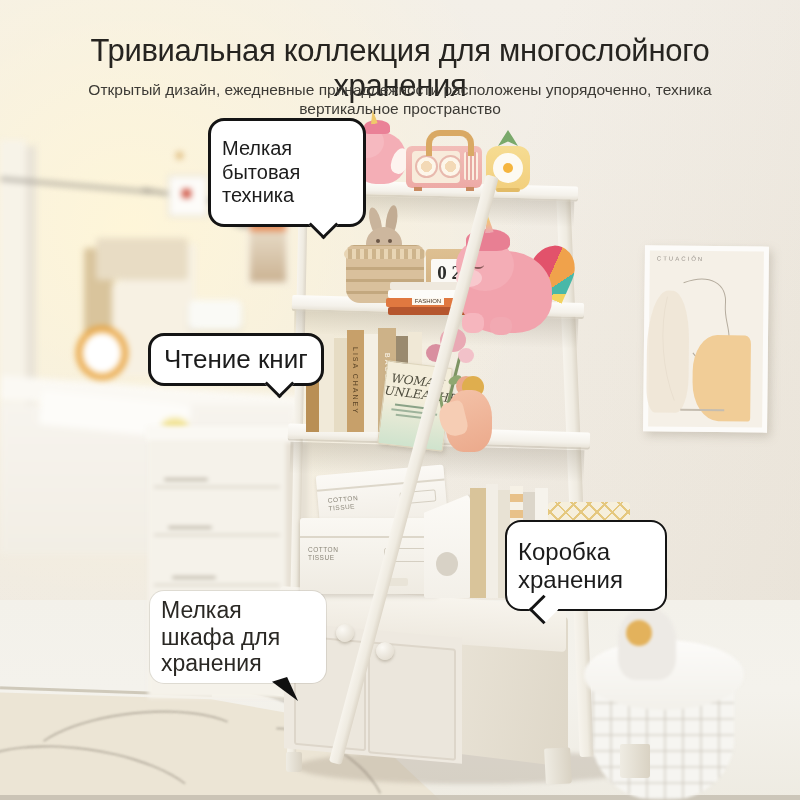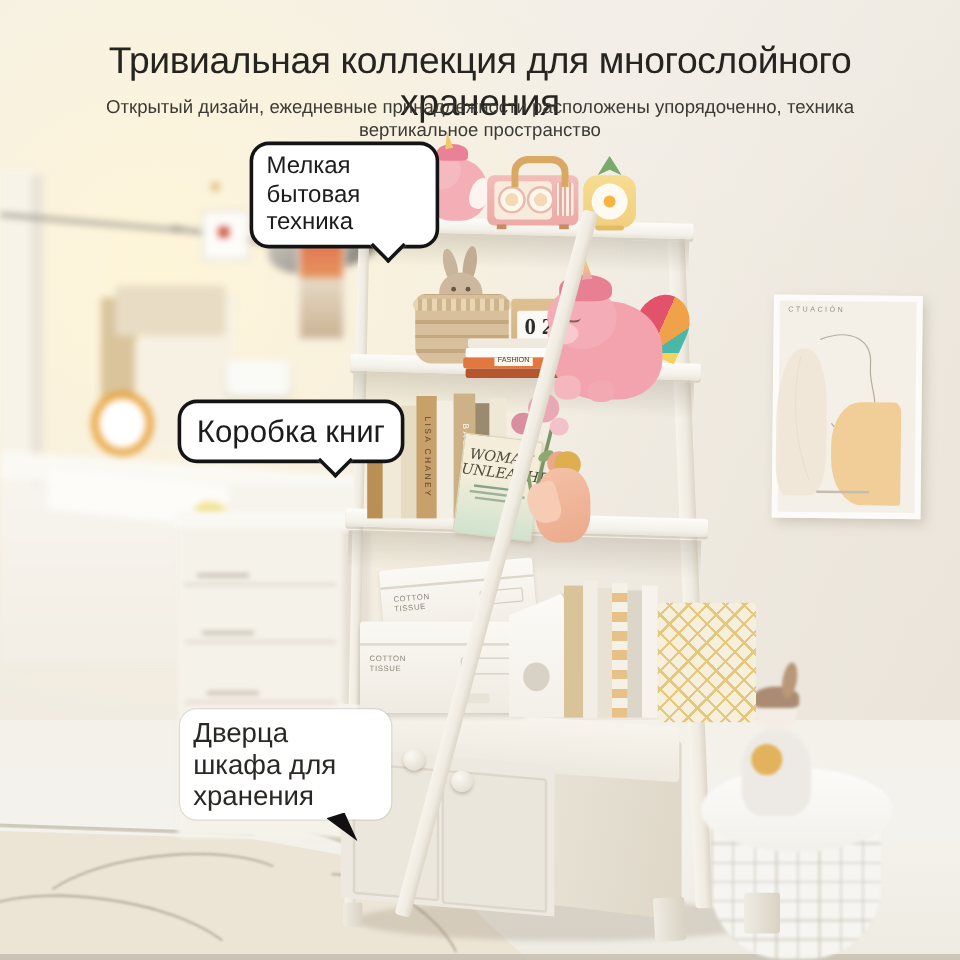--- a/index.html
+++ b/index.html
@@ -29,21 +29,21 @@
   .rugedge{background:#c6bfae;opacity:.8;filter:blur(.6px);}
   .floor-strip{left:0;top:795px;width:800px;height:5px;background:#bdb6a8;opacity:.7;}
 
   
   .soft3{filter:blur(3px);}
   .soft2{filter:blur(2px);}
   .soft15{filter:blur(1.5px);}
 
   
   .bubble{background:#fff;border:3px solid #141414;border-radius:16px;z-index:70;
-          color:#1c1c1c;padding:6px 11px;box-sizing:border-box;}
+          color:#1c1c1c;padding:16px 11px;box-sizing:border-box;}
   .bubble .tail{position:absolute;width:18px;height:18px;background:#fff;transform:rotate(45deg);}
   .tail-dr{border-right:3px solid #141414;border-bottom:3px solid #141414;}
   .tail-dl{border-left:3px solid #141414;border-bottom:3px solid #141414;}
   .bubble-plain{background:#fff;border:none;border-radius:14px;z-index:70;color:#2a2824;
                 padding:6px 11px;box-sizing:border-box;box-shadow:0 0 0 1px rgba(120,115,105,.18);}
   .tail-black{position:absolute;background:#101010;
               clip-path:polygon(0 20%,100% 100%,58% 0);}
 
   
   .board{background:linear-gradient(180deg,#fdfcf9 0,#f4f1ea 70%,#e9e4d9 100%);
@@ -290,27 +290,31 @@
   <div class="abs leg" style="left:486px;top:176px;width:13px;height:608px;transform:rotate(15deg);transform-origin:top center;z-index:20;"></div>
   <div class="abs foot" style="left:620px;top:744px;width:30px;height:34px;z-index:20;"></div>
 
   <div class="abs bubble" style="left:208px;top:118px;width:158px;font-size:20px;line-height:1.18;">
     <span>Мелкая бытовая техника</span>
     <div class="tail tail-dr" style="left:102px;bottom:-11px;"></div>
   </div>
 
 
   <div class="abs bubble" style="left:148px;top:333px;font-size:26px;line-height:1.1;white-space:nowrap;padding:9px 13px;">
-    <span>Коробка книг</span>
+    <span>Чтение книг</span>
     <div class="tail tail-dr" style="left:118px;bottom:-11px;"></div>
   </div>
 
+  <div class="abs bubble" style="left:505px;top:520px;width:162px;font-size:24px;line-height:1.15;border-width:2.5px;">
+    <span>Коробка хранения</span>
+    <div class="tail tail-dl" style="left:26px;bottom:-11px;"></div>
+  </div>
 
   <div class="abs bubble-plain" style="left:150px;top:591px;width:176px;font-size:23px;line-height:1.16;">
-    <span>Дверца шкафа для хранения</span>
+    <span>Мелкая шкафа для хранения</span>
     <div class="tail-black" style="left:122px;bottom:-18px;width:26px;height:24px;"></div>
   </div>
 
   <div class="abs title">
     <span>Тривиальная коллекция для многослойного хранения</span>
   </div>
   <div class="abs subtitle">
     <span>Открытый дизайн, ежедневные принадлежности расположены упорядоченно, техника вертикальное пространство</span>
   </div>
 

